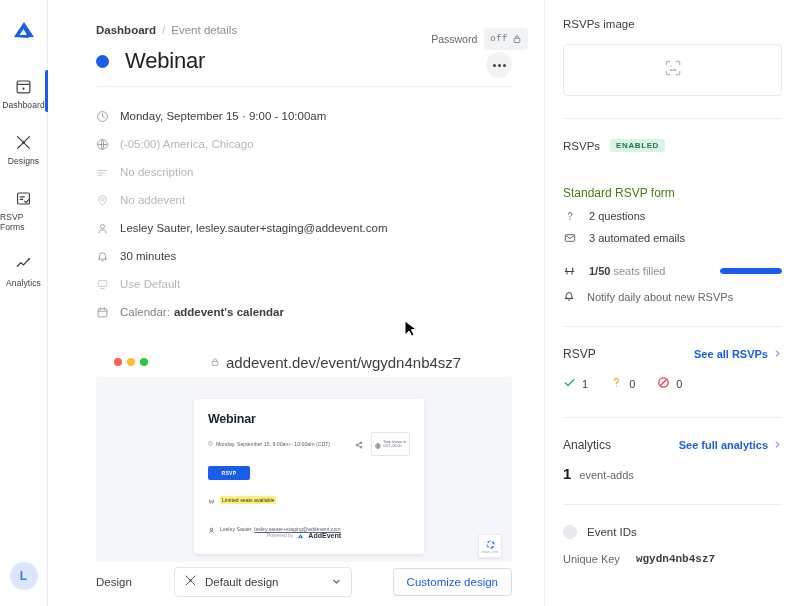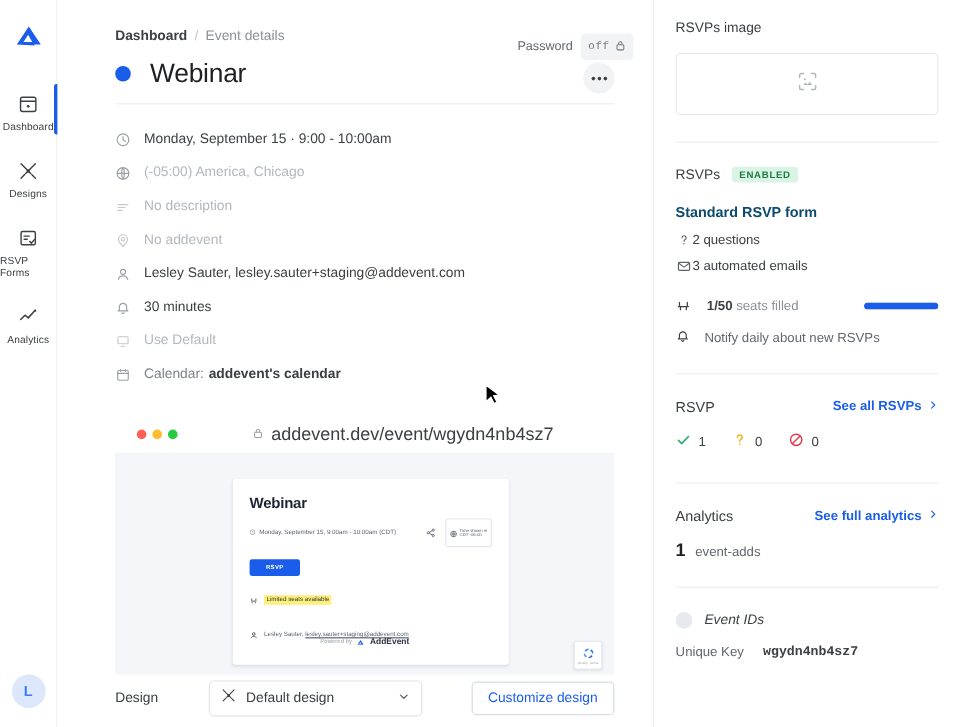--- a/index.html
+++ b/index.html
@@ -173,41 +173,41 @@
   .imgbox {
     margin-top: 14px; height: 52px; border: 1px solid #e6e9ee; border-radius: 4px;
     display: flex; align-items: center; justify-content: center; cursor: pointer;
   }
   .rp-div { height: 1px; background: #eceef0; margin-top: 22px; }
   .rsvps-row { display:flex; align-items:center; gap:10px; padding-top: 20px; }
   .badge-en {
     background:#d9f3e4; color:#1d7a47; font-size:8px; font-weight:700;
     letter-spacing:.6px; padding: 2px 6px; border-radius: 3px;
   }
-  .formlink { margin-top: 18px; font-size: 12px; color: #0c4a6e; font-weight: 700; cursor:pointer; }
-  .rp-li { display: flex; align-items: center; margin-top: 10px; font-size: 11px; color: #3c4043; }
+  .formlink { margin-top: 34px; font-size: 12px; color: #4d7c0f; font-weight: 400; cursor:pointer; }
+  .rp-li { display: flex; align-items: center; gap: 12px; margin-top: 10px; font-size: 11px; color: #3c4043; }
   .rp-li .li-ic { width: 14px; flex:0 0 14px; display:flex; align-items:center; justify-content:center; color:#5f6368; }
   .seatsrow { display:flex; align-items:center; margin-top: 20px; }
   .seatsrow .sx { font-size: 11px; color:#3c4043; }
   .seatsrow .sx b { font-weight:700; }
   .seatsrow .sx .g { color:#8b9096; }
   .pbar { margin-left:auto; width: 62px; height: 6px; background:#e8ebef; border-radius:3px; overflow:hidden; }
   .pbar i { display:block; height:100%; background:#1a5deb; border-radius:3px; }
   .notifyrow { display:flex; align-items:center; gap:12px; margin-top: 13px; font-size: 11px; color:#62676d; }
   .rp-title-row { display: flex; align-items: center; padding-top: 20px; }
   .rp-title-row .t { font-size: 12px; color:#3c4043; }
   .rp-title-row .more { margin-left:auto; font-size:11px; color:#1a5deb; font-weight:600; cursor:pointer; display:flex; align-items:center; gap:5px;}
   .statrow { display:flex; align-items:center; gap:6px; margin-top: 14px; }
   .stat { display:flex; align-items:center; gap:6px; margin-right: 16px; }
   .stat .n { font-size: 11px; color:#3c4043; }
   .bignum { font-size: 15px; font-weight: 600; color:#202124; }
   .analrow { display:flex; align-items:baseline; gap:8px; margin-top: 13px; }
   .analrow .al { font-size: 11px; color:#62676d; }
   .eidrow { display:flex; align-items:center; gap:10px; padding-top: 20px; }
-  .eidrow .eidt { font-size: 11.5px; color:#3c4043;font-style:italic; }
+  .eidrow .eidt { font-size: 11.5px; color:#3c4043; }
   .blob { width:14px; height:14px; border-radius:50%; background:#e6e9ee; }
   .keyrow { display:flex; align-items:center; gap:16px; margin-top: 14px; font-size:11px; color:#62676d;}
   .keyrow .kv { font-family:"Liberation Mono", monospace; color:#3c4043; font-weight:600; }
 
   .cursor { position:absolute; left:356px; top:320px; pointer-events:none; }
 </style>
 </head>
 <body>
 
 <div id="app">

